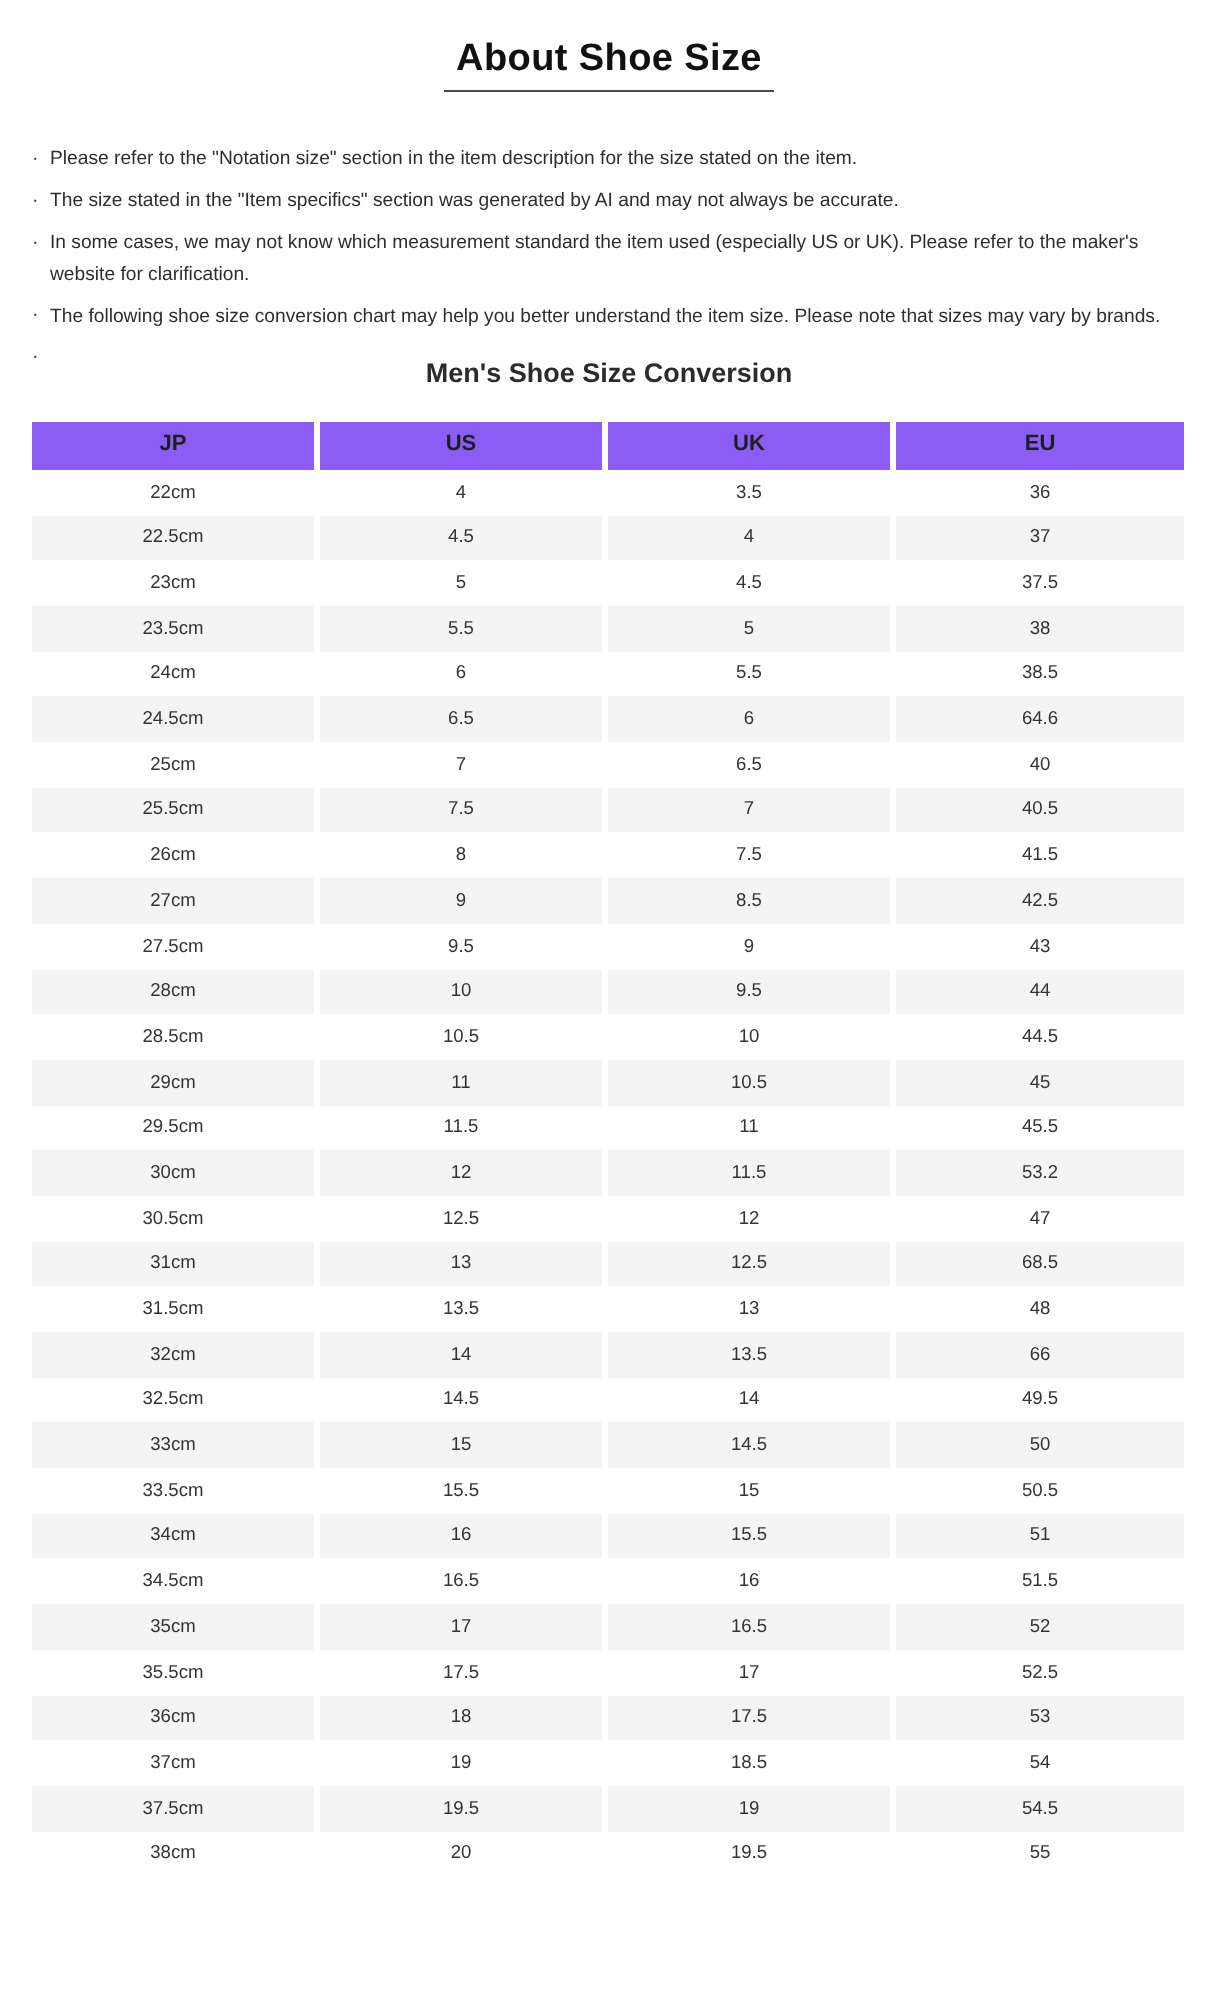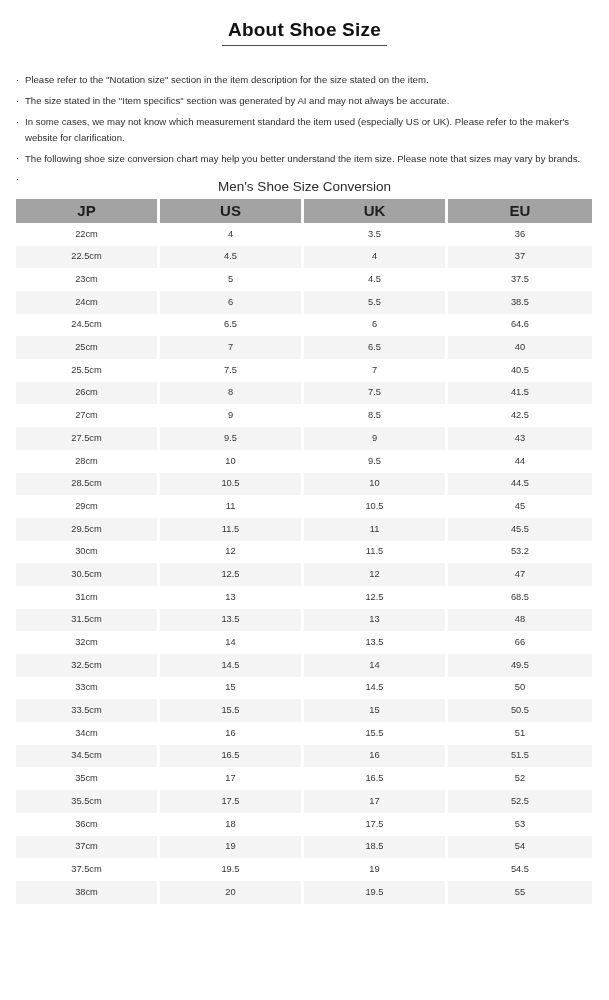--- a/index.html
+++ b/index.html
@@ -58,22 +58,22 @@
     line-height: 15.4px;
     color: #2e2e2e;
   }
 
   
   .subtitle {
     text-align: center;
     font-size: 13.5px;
     color: #2b2b2b;
     margin-top: 13px;
-    margin-bottom: 5px;
-    font-weight: normal;
+    margin-bottom: 17px;
+    font-weight: bold;
   }
 
   
   .table-wrap {
     padding: 0 16px 0 16px;
   }
   table.size-table {
     width: 576px;
     border-collapse: separate;
     border-spacing: 0;
@@ -92,22 +92,22 @@
     color: #343434;
     border-right: 3px solid #ffffff;
     background-clip: padding-box;
   }
   table.size-table th:last-child,
   table.size-table td:last-child {
     border-right: 0;
   }
   table.size-table thead th {
     font-weight: bold;
-    font-size: 15px;
-    background: #a3a3a3;
+    font-size: 11px;
+    background: #8b5cf6;
     color: #1f1f1f;
     height: 24px;
   }
   table.size-table tbody tr:nth-child(odd) td {
     background: #ffffff;
   }
   table.size-table tbody tr:nth-child(even) td {
     background: #f4f4f4;
   }
   table.size-table tbody tr:nth-child(even) td:last-child,
@@ -163,20 +163,26 @@
             <td>4</td>
             <td>37</td>
           </tr>
           <tr>
             <td>23cm</td>
             <td>5</td>
             <td>4.5</td>
             <td>37.5</td>
           </tr>
           <tr>
+            <td>23.5cm</td>
+            <td>5.5</td>
+            <td>5</td>
+            <td>38</td>
+          </tr>
+          <tr>
             <td>24cm</td>
             <td>6</td>
             <td>5.5</td>
             <td>38.5</td>
           </tr>
           <tr>
             <td>24.5cm</td>
             <td>6.5</td>
             <td>6</td>
             <td>64.6</td>

